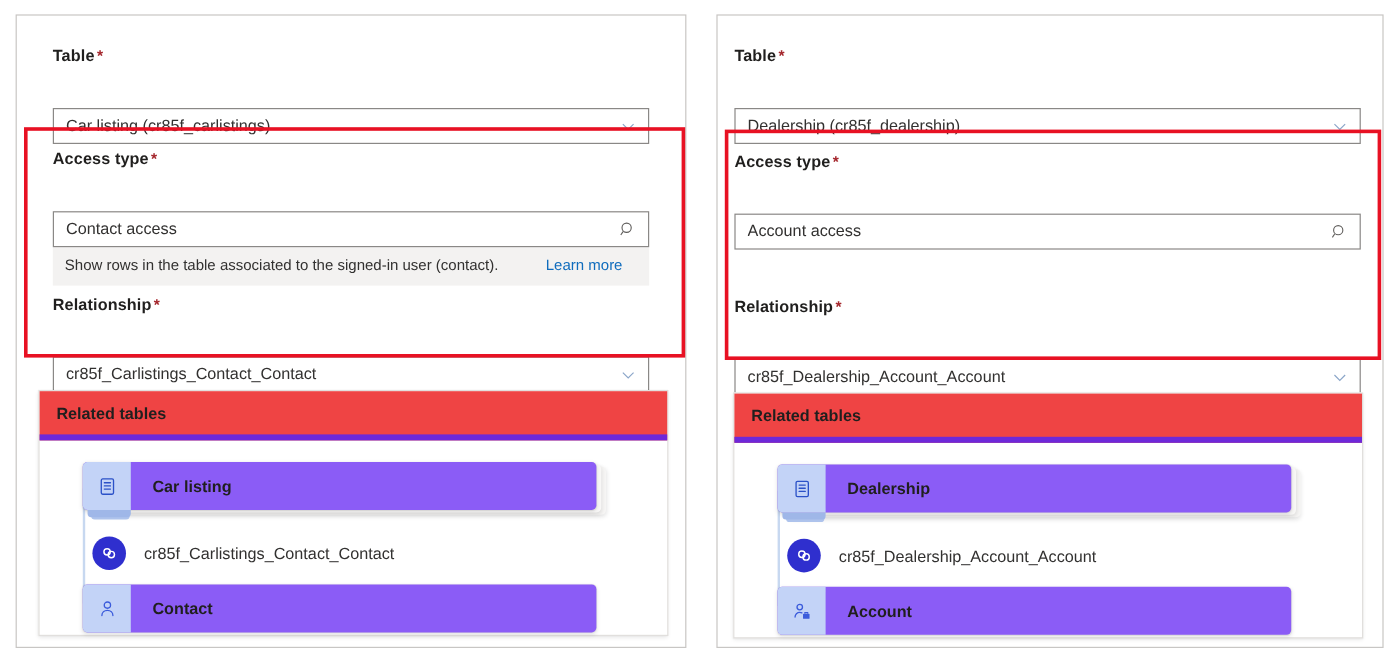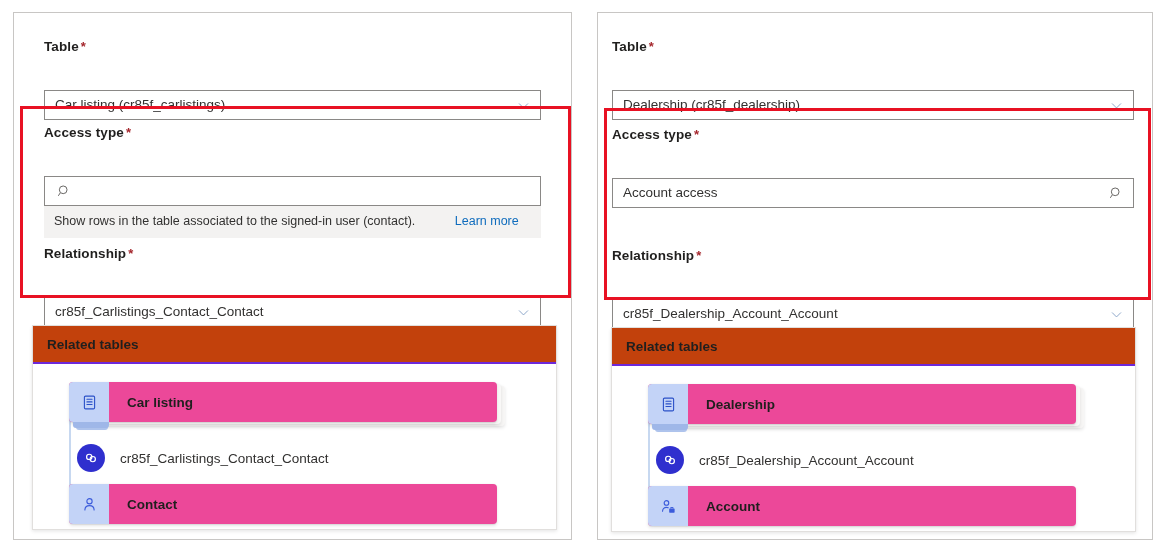--- a/index.html
+++ b/index.html
@@ -122,29 +122,29 @@
 
   
   .related {
     position: absolute;
     background: #ffffff;
     border: 1px solid #e1dfdd;
     box-shadow: 0 1.6px 3.6px rgba(0,0,0,0.10), 0 0.3px 0.9px rgba(0,0,0,0.08);
     box-sizing: border-box;
   }
   .related-header {
-    background: #c2410c;
+    background: #ef4444;
     height: 36px;
     display: flex;
     align-items: center;
     padding: 0 14px;
     font-size: 13.5px;
     font-weight: bold;
     color: #201f1e;
-    border-bottom: 2px solid #6d28d9;
+    border-bottom: 5px solid #6d28d9;
   }
   .related-body {
     position: relative;
     padding: 18px 16px 22px 18px;
   }
 
   
   .connector {
     position: absolute;
     left: 36px;
@@ -162,21 +162,21 @@
     align-items: center;
     z-index: 2;
   }
 
   .entity-card {
     position: relative;
     display: flex;
     align-items: stretch;
     width: 428px;
     height: 40px;
-    background: #ec4899;
+    background: #8b5cf6;
     border-radius: 4px;
     box-shadow: 0 1.6px 3.6px rgba(0,0,0,0.10), 0 0.3px 0.9px rgba(0,0,0,0.07);
     z-index: 3;
   }
   .entity-card .icon-tile {
     width: 40px;
     flex: 0 0 40px;
     background: #c3d3f7;
     border-radius: 4px 0 0 4px;
     display: flex;
@@ -276,20 +276,21 @@
             <svg width="13" height="13" viewBox="0 0 16 16">
                 <path d="M2.5 5.5L8 11L13.5 5.5" fill="none" stroke="#8ba6c9" stroke-width="1.2"></path>
               </svg>
           </span>
         </div>
       </div>
 
       <div class="field" style="top:112px;">
         <span class="field-label"><span>Access type</span><span class="req-star">*</span></span>
         <div class="control">
+          <span class="value">Contact access</span>
           <span class="affix">
             <svg width="15" height="15" viewBox="0 0 16 16">
                 <circle cx="6.6" cy="6.2" r="4.1" fill="none" stroke="#605e5c" stroke-width="1"></circle>
                 <path d="M3.4 9.6L1.4 12.6" stroke="#605e5c" stroke-width="1" fill="none"></path>
               </svg>
           </span>
         </div>
         <div class="hint">
           <span>Show rows in the table associated to the signed-in user (contact).</span>
           <a href="#">Learn more</a>

